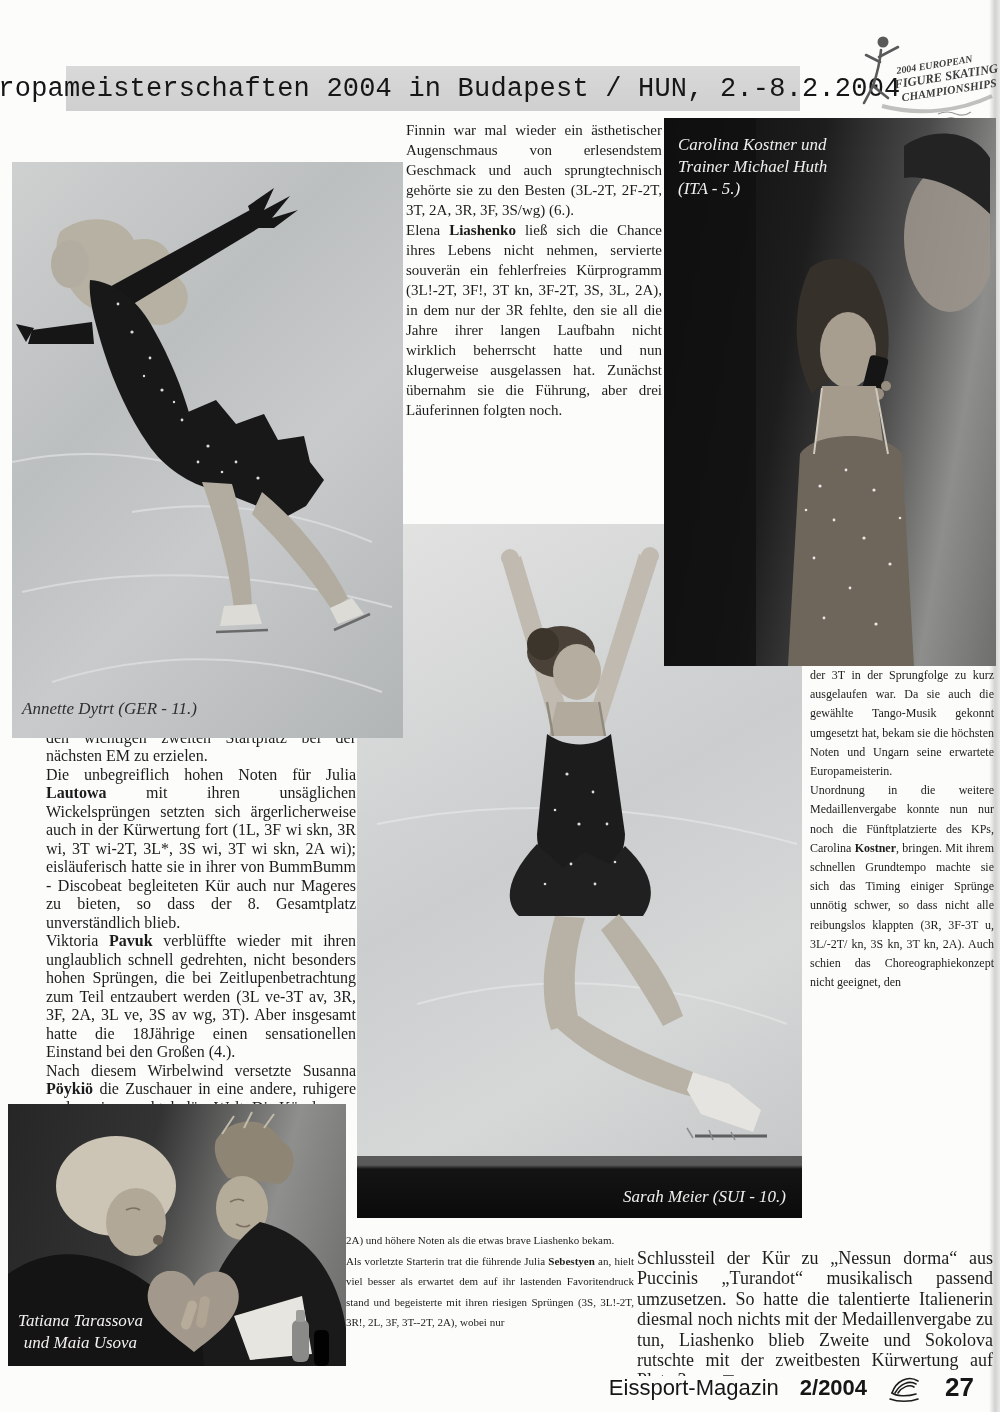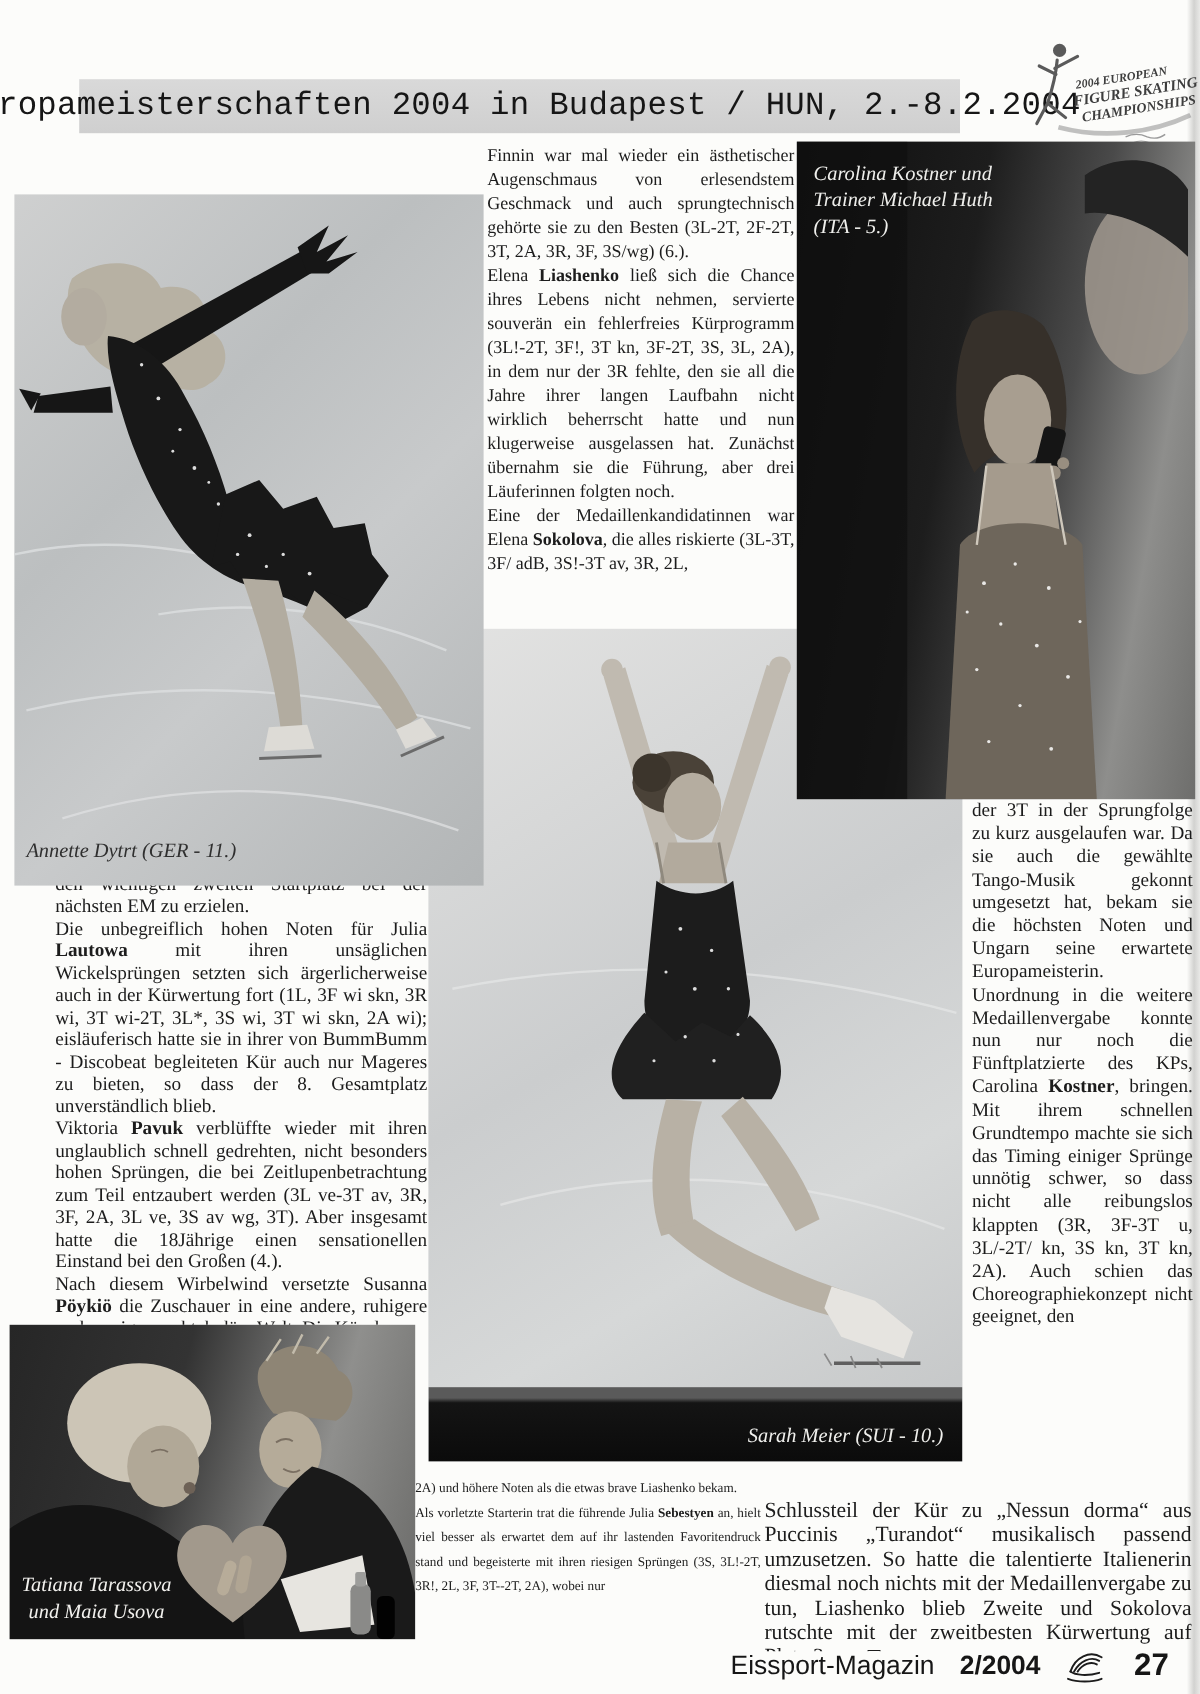--- a/index.html
+++ b/index.html
@@ -34,21 +34,21 @@
   .caption-tarassova{left:10px;bottom:12px;color:#f2f1ee;}
   .meier-band{position:absolute;left:0;bottom:0;width:100%;height:62px;
     background:linear-gradient(#5a5a5a 0 9px,#141414 13px,#0b0b0b);}
   .caption-meier{right:16px;bottom:10px;color:#efefec;position:absolute;}
   
   .col{position:absolute;text-align:justify;overflow:hidden;}
   .col p{margin:0;}
   .bold{font-weight:700;}
   .col-middle{left:406px;top:120px;width:256px;height:406px;font-size:15px;line-height:20px;}
   .col-left{left:46px;top:710px;width:310px;height:394px;font-size:16px;line-height:18.5px;}
-  .col-right{left:810px;top:666px;width:184px;height:598px;font-size:16px;line-height:19.2px;}
+  .col-right{left:810px;top:666px;width:184px;height:598px;font-size:12px;line-height:19.2px;}
   .col-bottom-mid{left:346px;top:1230px;width:288px;height:150px;font-size:11px;line-height:20.6px;}
   .col-bottom-right{left:637px;top:1248px;width:356px;height:128px;font-size:18px;line-height:20.4px;}
   
   .footer{position:absolute;right:26px;top:1372px;display:flex;align-items:center;gap:15px;
     font-family:"Liberation Sans", sans-serif;font-size:22px;color:#161616;}
   .footer .issue{font-weight:700;margin-left:6px;}
   .footer .page-num{font-weight:700;font-size:26px;margin-left:6px;}
   .sparkle{fill:#ffffff;opacity:.85;}
 </style>
 </head>
@@ -125,21 +125,20 @@
     <path d="M204,470 L256,468" stroke="#6a6a6a" stroke-width="2.5" fill="none"></path>
     <path d="M318,446 L340,436 L352,452 L326,462 Z" fill="#dddbd6"></path>
     <path d="M322,468 L358,452" stroke="#6a6a6a" stroke-width="2.5" fill="none"></path>
   </svg>
   <span class="caption caption-dytrt">Annette Dytrt (GER - 11.)</span>
 </div>
 
 <div class="col col-middle">
   <p><span>Finnin war mal wieder ein ästhetischer Augenschmaus von erlesendstem Geschmack und auch sprungtechnisch gehörte sie zu den Besten (3L-2T, 2F-2T, 3T, 2A, 3R, 3F, 3S/wg) (6.).</span></p>
   <p><span>Elena </span><span class="bold">Liashenko</span><span> ließ sich die Chance ihres Lebens nicht nehmen, servierte souverän ein fehlerfreies Kürprogramm (3L!-2T, 3F!, 3T kn, 3F-2T, 3S, 3L, 2A), in dem nur der 3R fehlte, den sie all die Jahre ihrer langen Laufbahn nicht wirklich beherrscht hatte und nun klugerweise ausgelassen hat. Zunächst übernahm sie die Führung, aber drei Läuferinnen folgten noch.</span></p>
-  <p><span>Eine der Medaillenkandidatinnen war Elena </span><span class="bold">Sokolova</span><span>, die alles riskierte (3L-3T, 3F/ adB, 3S!-3T av, 3R, 2L,</span></p>
 </div>
 
 <div class="photo photo-kostner">
   <svg width="326" height="548" viewBox="0 0 326 548">
     <rect x="0" y="0" width="92" height="548" fill="#101010" opacity=".75"></rect>
     <ellipse cx="286" cy="120" rx="46" ry="74" fill="#9b948b" opacity=".9"></ellipse>
     <path d="M240,28 C268,8 310,12 326,40 L326,96 C300,70 262,56 240,60 Z" fill="#232323"></path>
 
     <path d="M146,150 C128,186 128,238 148,276 C166,252 198,252 214,272 C232,236 226,186 206,154 C190,138 162,136 146,150 Z" fill="#36302a"></path>
 

